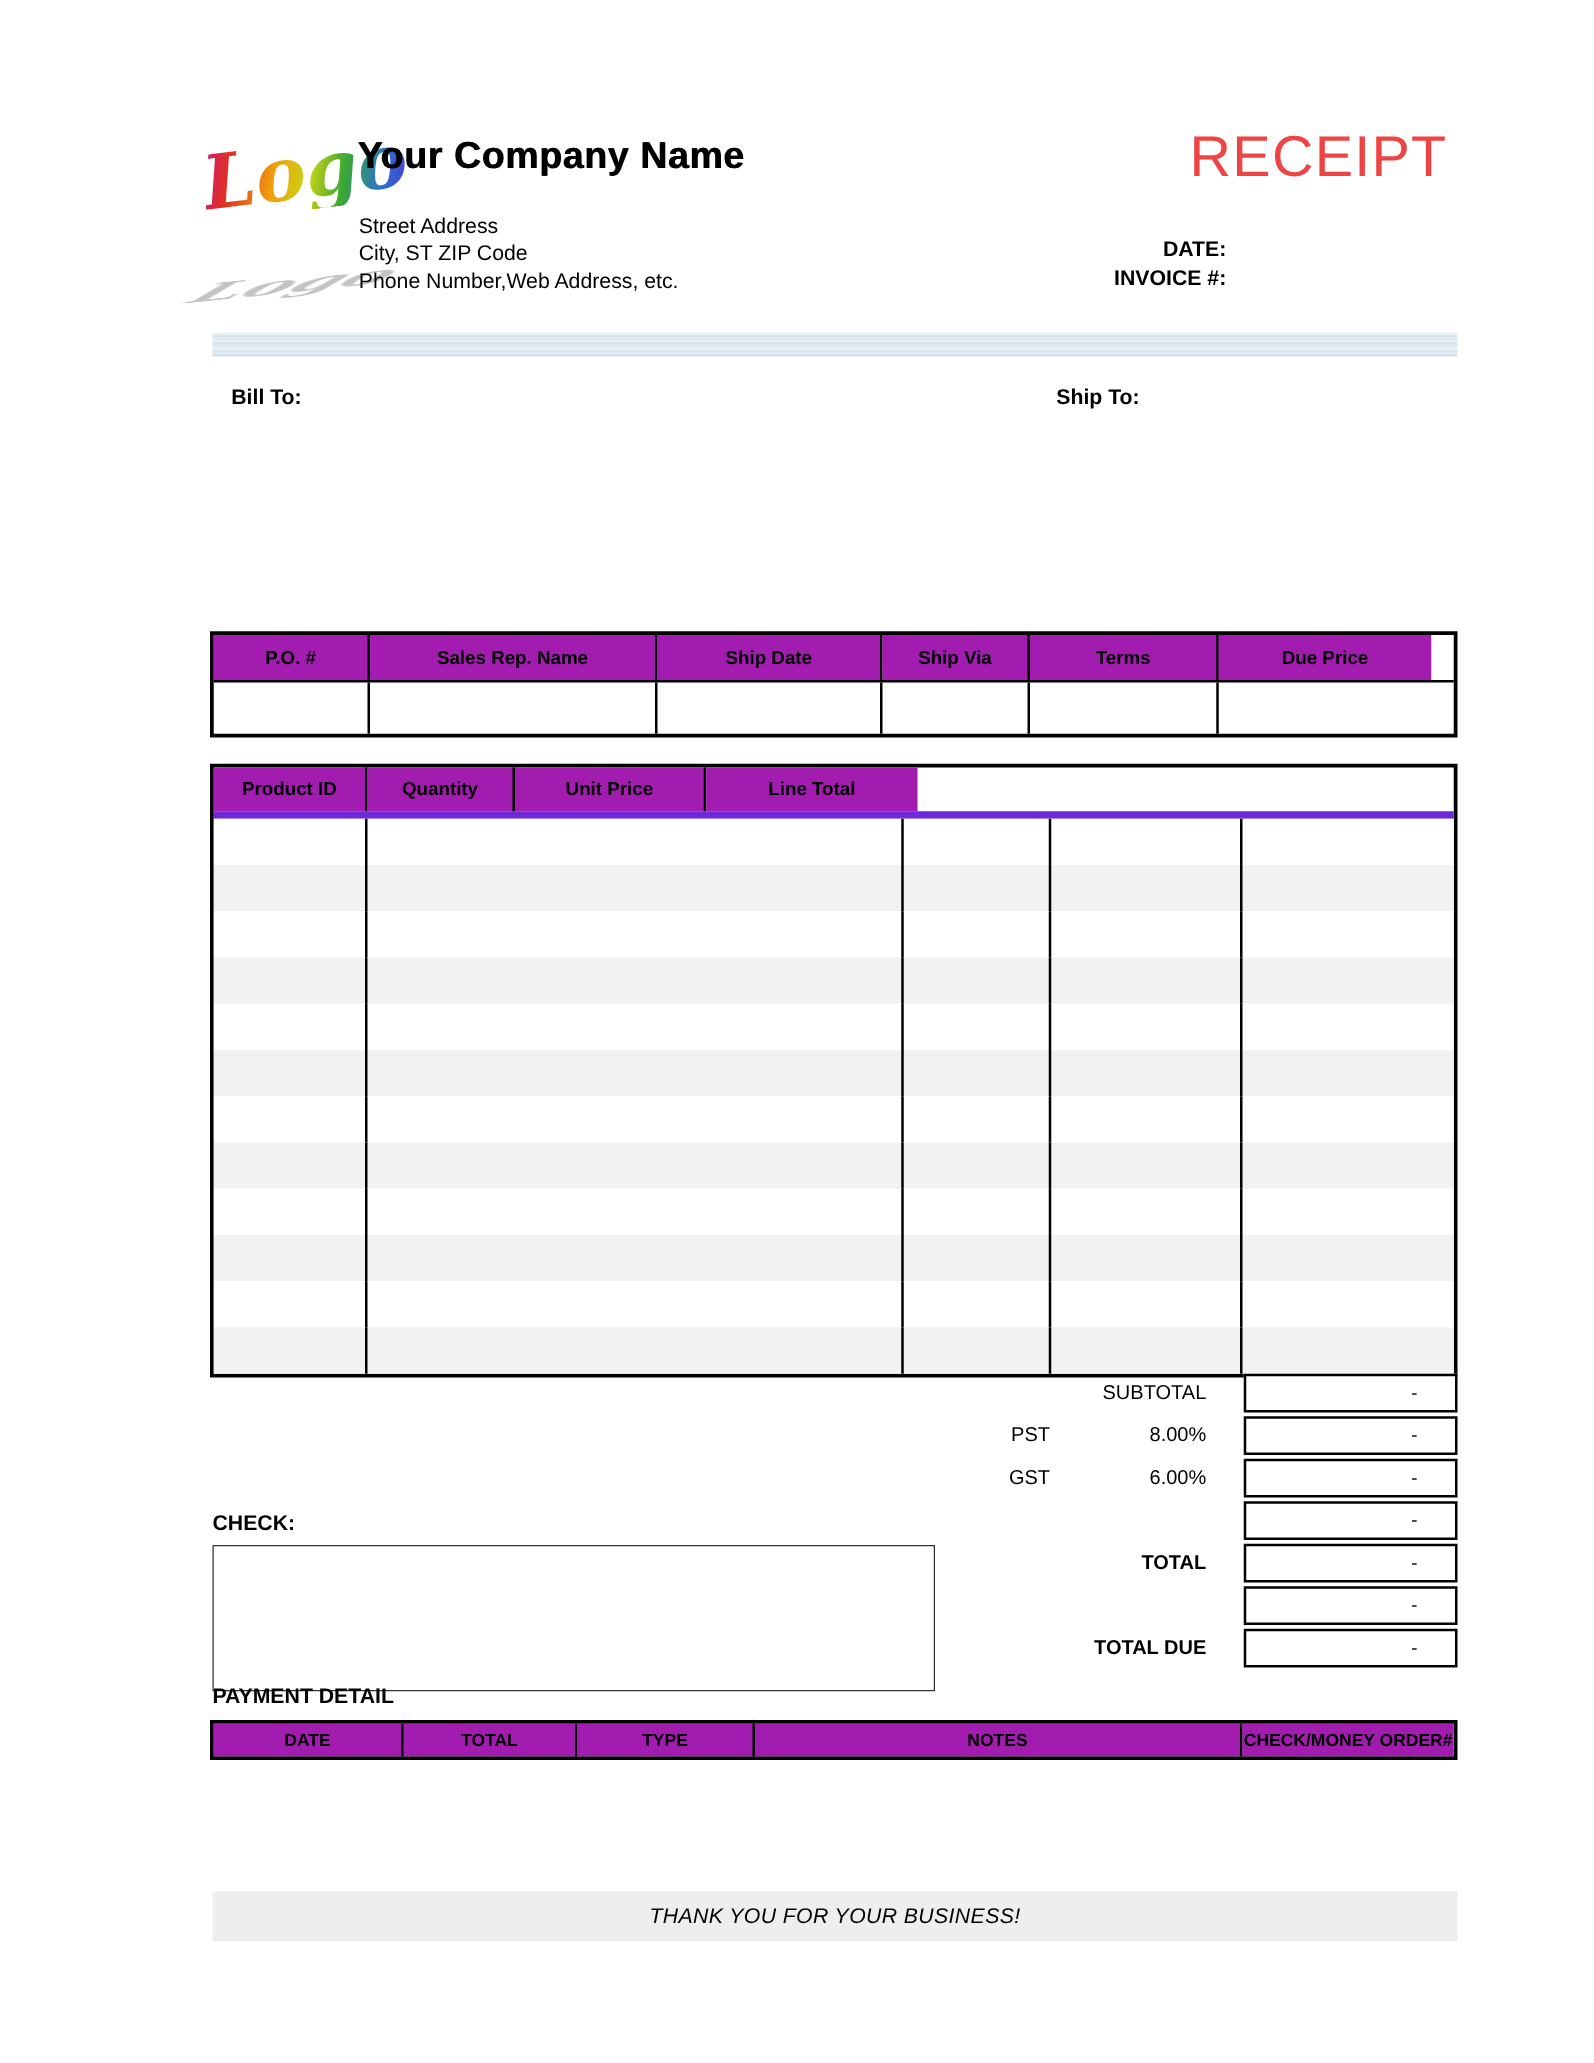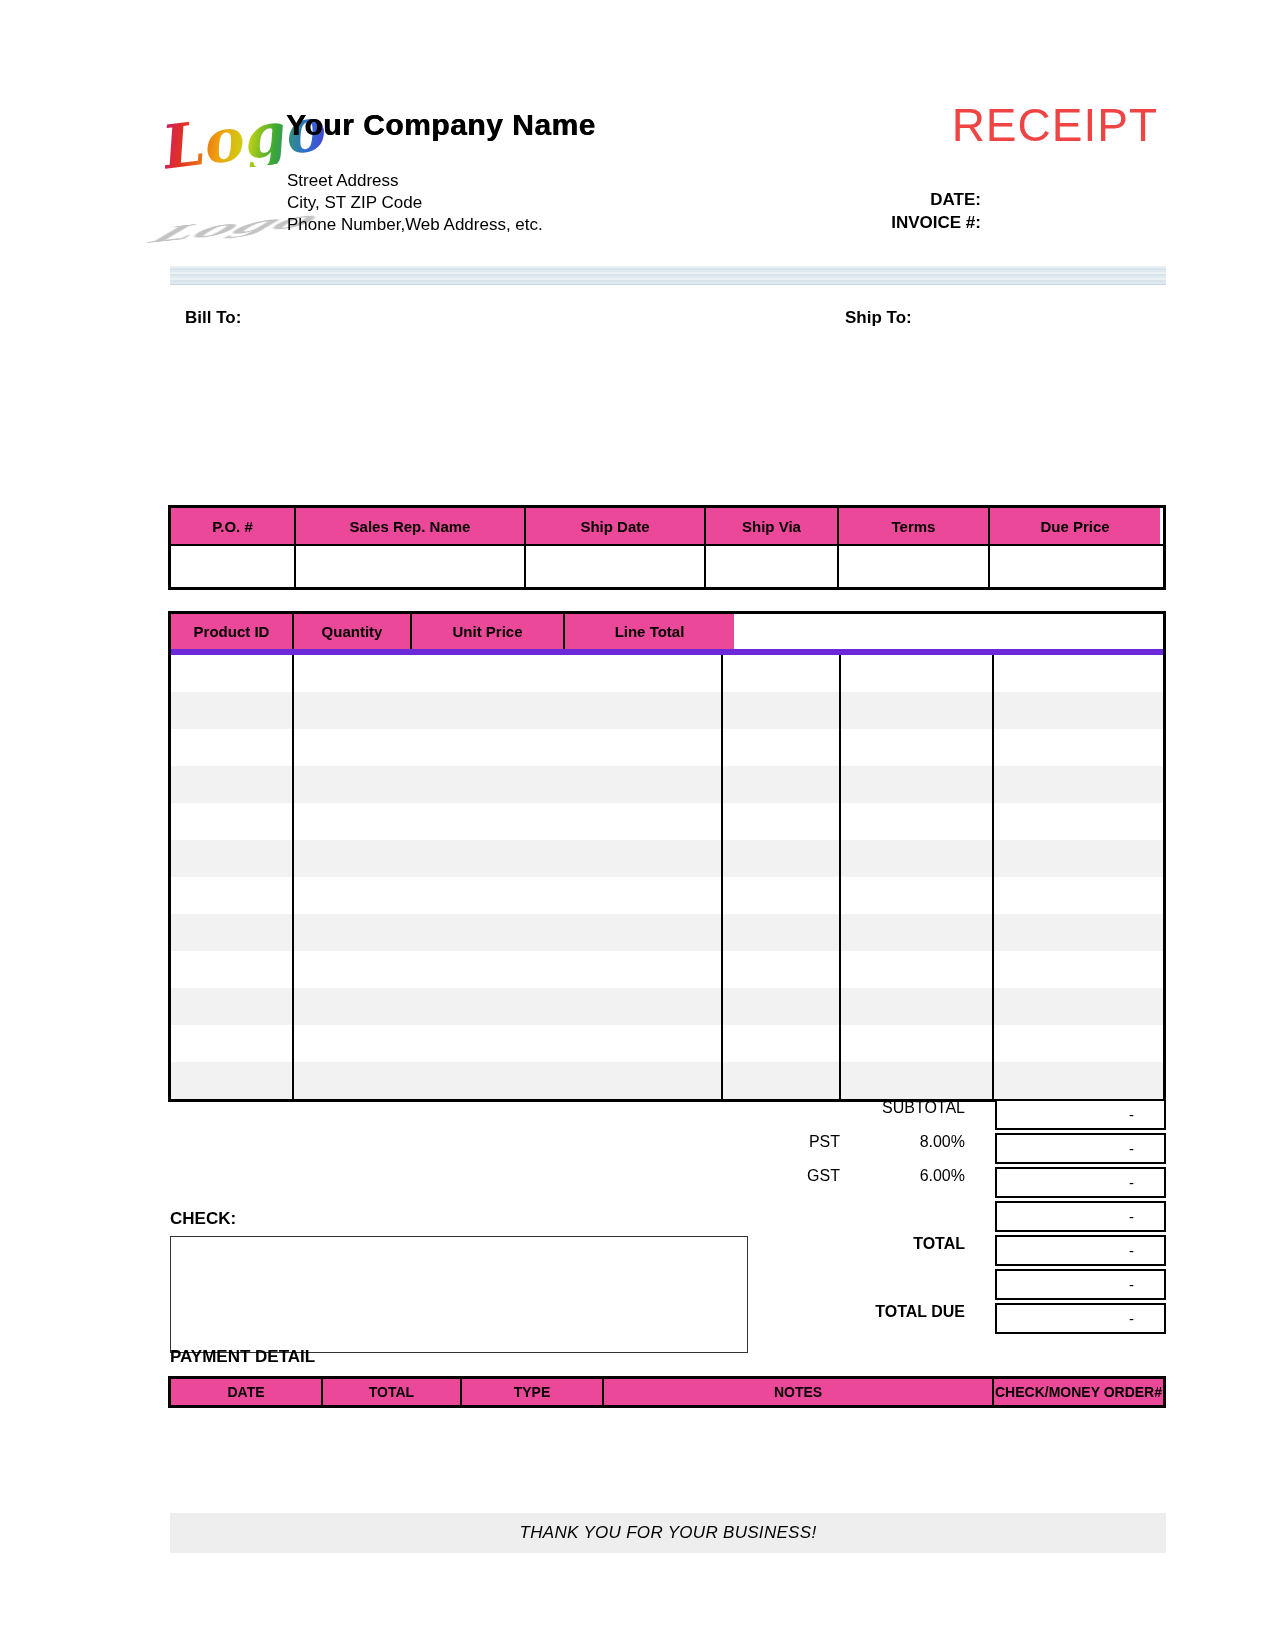--- a/index.html
+++ b/index.html
@@ -27,39 +27,39 @@
 
   .bill-to{position:absolute;left:185px;top:308px;font-size:17px;font-weight:bold;}
   .ship-to{position:absolute;left:845px;top:308px;font-size:17px;font-weight:bold;}
 
   
   .tbl{position:absolute;left:168px;width:998px;border:3px solid #000;box-sizing:border-box;background:#fff;}
   .trow{display:flex;}
   .tcell{box-sizing:border-box;border-right:2px solid #000;display:flex;align-items:center;justify-content:center;
     font-size:15px;font-weight:bold;}
   .tcell:last-child{border-right:none;}
-  .thead-row .tcell{background:#ec4899;}
+  .thead-row .tcell{background:#a21caf;}
 
   
   .order-tbl{top:505px;}
   .order-tbl .thead-row{height:36px;border-bottom:2px solid #000;}
   .order-tbl .tbody-row{height:41px;}
-  .oc1{width:125px;} .oc2{width:230px;} .oc3{width:180px;} .oc4{width:133px;} .oc5{width:151px;} .oc6{width:170px;}
+  .oc1{width:125px;} .oc2{width:230px;} .oc3{width:180px;} .oc4{width:118px;} .oc5{width:151px;} .oc6{width:170px;}
 
   
   .items-tbl{top:611px;}
   .items-tbl .thead-row{height:35px;border-bottom:6px solid #6d28d9;}
   .items-tbl .tbody-row{height:37px;}
   .items-tbl .tbody-row:nth-child(odd){background:#fff;}
   .items-tbl .tbody-row:nth-child(even){background:#f2f2f2;}
   .ic1{width:123px;} .ic2{width:429px;} .ic3{width:118px;} .ic4{width:153px;} .ic5{width:169px;}
 
   
   .summary-row{position:absolute;left:168px;width:998px;height:31px;}
-  .summary-labels{position:absolute;left:0;top:0;height:31px;width:797px;display:flex;align-items:flex-start;
+  .summary-labels{position:absolute;left:0;top:0;height:31px;width:797px;display:flex;align-items:center;
     justify-content:flex-end;font-size:16px;}
   .summary-row.bold .summary-labels{font-weight:bold;}
   .summary-percent{display:inline-block;width:125px;text-align:right;font-weight:normal;}
   .summary-box{position:absolute;right:0;top:0;width:171px;height:31px;border:2px solid #000;box-sizing:border-box;
     display:flex;align-items:center;justify-content:flex-end;padding-right:30px;font-size:15px;background:#fff;}
 
   
   .notes-label{position:absolute;left:170px;top:1209px;font-size:17px;font-weight:bold;}
   .notes-box{position:absolute;left:170px;top:1236px;width:578px;height:117px;border:1px solid #333;box-sizing:border-box;}
   .payment-label{position:absolute;left:170px;top:1347px;font-size:17px;font-weight:bold;}

